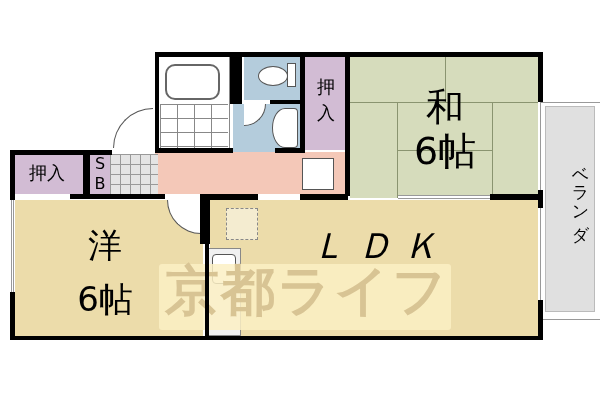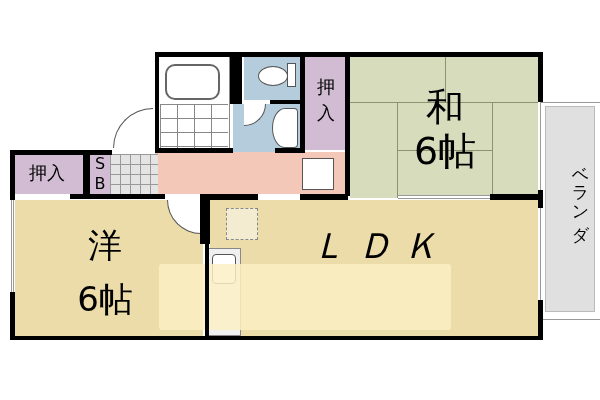--- a/index.html
+++ b/index.html
@@ -60,20 +60,21 @@
   <div class="abs" style="left:167px;top:200px;width:34px;height:34px;background:#fff;border-left:1px solid #555;border-bottom:1px solid #555;border-radius:0 0 0 34px;"></div>
   <div class="label" style="left:60px;top:228px;width:90px;font-size:34px;">洋</div>
   <div class="label" style="left:55px;top:282px;width:100px;font-size:34px;">6帖</div>
 
   <div class="abs" style="left:210px;top:200px;width:328px;height:136px;background:#ecdcaa;"></div>
   <div class="abs" style="left:226px;top:208px;width:32px;height:32px;border:1px dashed #888;background:#f4ecd0;"></div>
   <div class="abs" style="left:207px;top:248px;width:34px;height:88px;background:#f0f0f0;border:1px solid #888;"></div>
   <div class="abs" style="left:212px;top:254px;width:24px;height:30px;border:1px solid #555;border-radius:4px;background:#fff;"></div>
 
   <div class="abs" style="left:159px;top:264px;width:292px;height:66px;background:#fbf0c4;opacity:0.85;border-radius:3px;"></div>
+  <div class="label" style="left:162px;top:264px;width:290px;font-size:54px;font-weight:bold;color:#d8c494;letter-spacing:2px;">京都ライフ</div>
 
   <div class="label" style="left:300px;top:228px;width:160px;font-size:36px;letter-spacing:10px;font-style:italic;">ＬＤＫ</div>
 
   <div class="wall" style="left:155px;top:52px;width:388px;height:5px;"></div>
   <div class="wall" style="left:155px;top:52px;width:4px;height:100px;"></div>
   <div class="wall" style="left:230px;top:56px;width:12px;height:48px;"></div>
   <div class="wall" style="left:155px;top:148px;width:78px;height:5px;"></div>
   <div class="wall" style="left:300px;top:56px;width:5px;height:94px;"></div>
   <div class="wall" style="left:270px;top:100px;width:32px;height:4px;"></div>
   <div class="wall" style="left:275px;top:148px;width:30px;height:5px;"></div>

